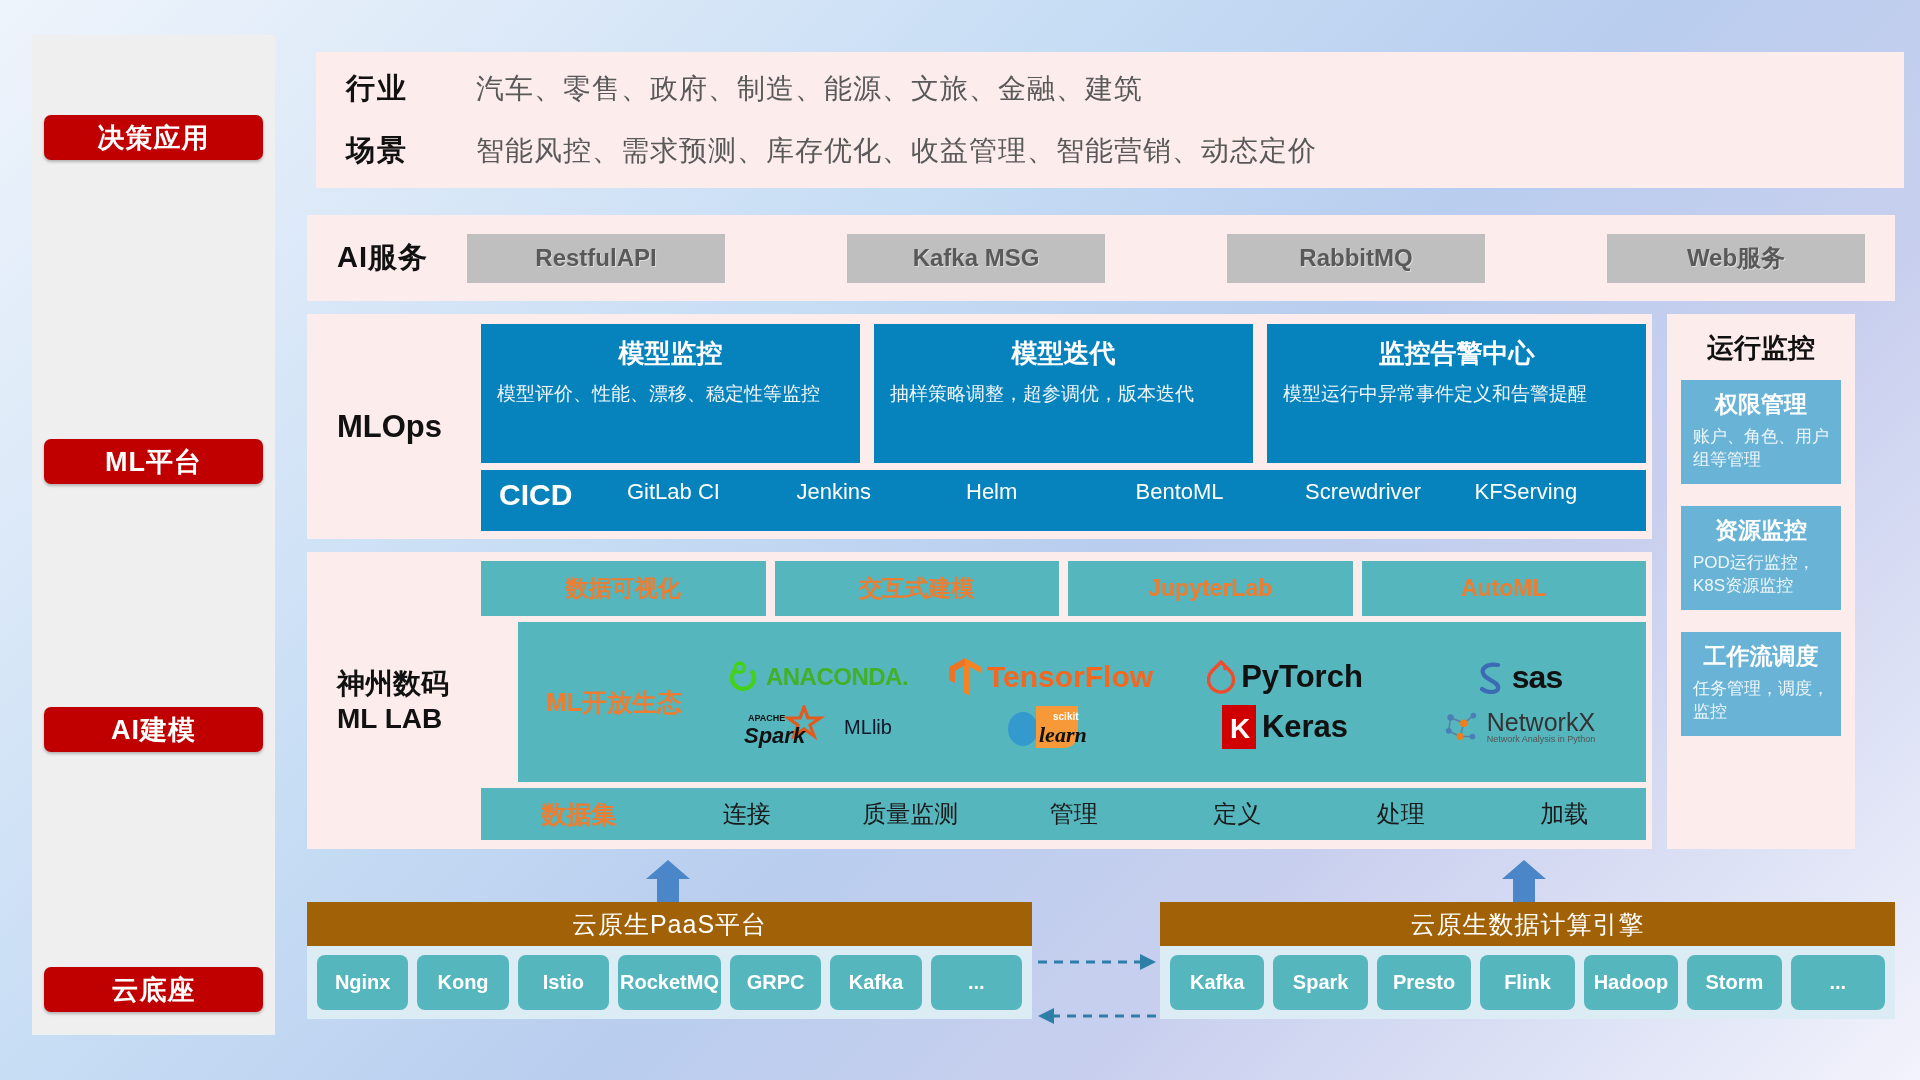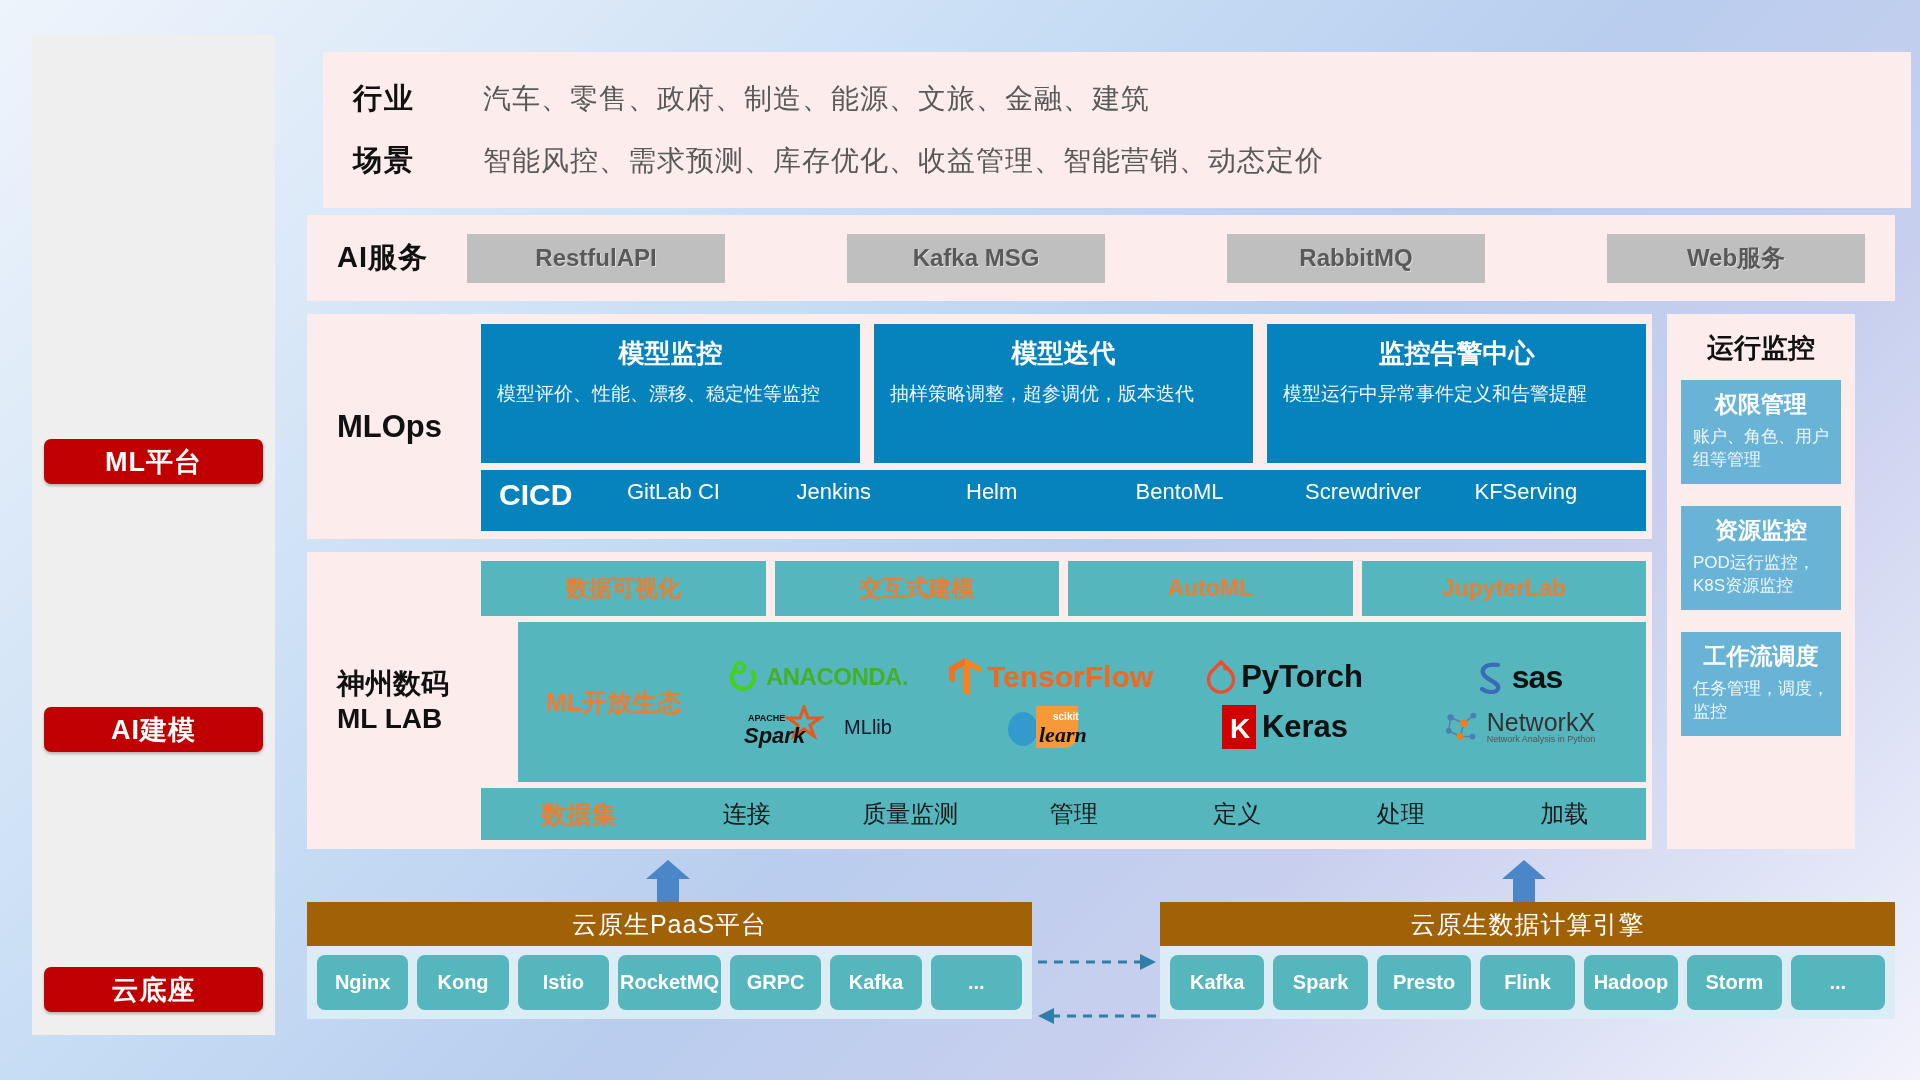--- a/index.html
+++ b/index.html
@@ -28,21 +28,21 @@
   .rail-chip.c2{ top:404px; }
   .rail-chip.c3{ top:672px; }
   .rail-chip.c4{ top:932px; }
 
   
   #main{ position:absolute; left:307px; top:52px; width:1588px; }
 
   .band{ background:#fceceb; }
 
   
-  #band-apps{ position:absolute; left:16px; top:0; width:1588px; height:156px;
+  #band-apps{ position:absolute; left:9px; top:0; width:1588px; height:136px;
               display:flex; align-items:center; padding-left:30px; }
   .kv-rows{ display:flex; flex-direction:column; gap:22px; width:100%; }
   .kv-row{ display:flex; align-items:center; }
   .kv-key{ width:130px; flex:0 0 130px; font-size:29px; font-weight:bold; color:#111; letter-spacing:2px;}
   .kv-val{ font-size:28px; color:#595959; letter-spacing:1px; }
 
   
   #band-aisvc{ position:absolute; left:0; top:163px; width:1588px; height:86px;
                display:flex; align-items:center; padding-left:30px; }
   .svc-key{ width:130px; flex:0 0 130px; font-size:29px; font-weight:bold; color:#111; letter-spacing:1px;}
@@ -108,20 +108,23 @@
   .cloud-chip{ flex:1; height:55px; background:#56b6bd; border-radius:8px; color:#fff;
                font-size:20px; font-weight:bold; display:flex; align-items:center;
                justify-content:center; text-align:center; line-height:1.15; padding:2px;}
 
   .dash-arrows{ position:absolute; left:1036px; top:946px; width:122px; height:86px; }
 </style>
 </head>
 <body>
 
 <div id="left-rail">
+  <div class="rail-chip c0">
+      <span>决策应用</span>
+    </div>
   <div class="rail-chip c2">
       <span>ML平台</span>
     </div>
   <div class="rail-chip c3">
       <span>AI建模</span>
     </div>
   <div class="rail-chip c4">
       <span>云底座</span>
     </div>
 </div>
@@ -187,22 +190,22 @@
       <div>
         <div>神州数码</div>
         <div>ML LAB</div>
       </div>
     </div>
     <div class="model-right">
 
       <div class="tool-row">
         <div class="tool-chip">数据可视化</div>
         <div class="tool-chip">交互式建模</div>
+        <div class="tool-chip">JupyterLab</div>
         <div class="tool-chip">AutoML</div>
-        <div class="tool-chip">JupyterLab</div>
       </div>
 
       <div class="eco-row">
         <div class="eco-label">ML开放生态</div>
         <div class="eco-grid">
 
           <div class="logo">
             <svg width="34" height="34" viewBox="0 0 40 40">
               <circle cx="20" cy="21" r="13" fill="none" stroke="#43d11a" stroke-width="5" stroke-dasharray="62 20" transform="rotate(-40 20 21)"></circle>
               <circle cx="16" cy="9" r="5.5" fill="none" stroke="#43d11a" stroke-width="4"></circle>

